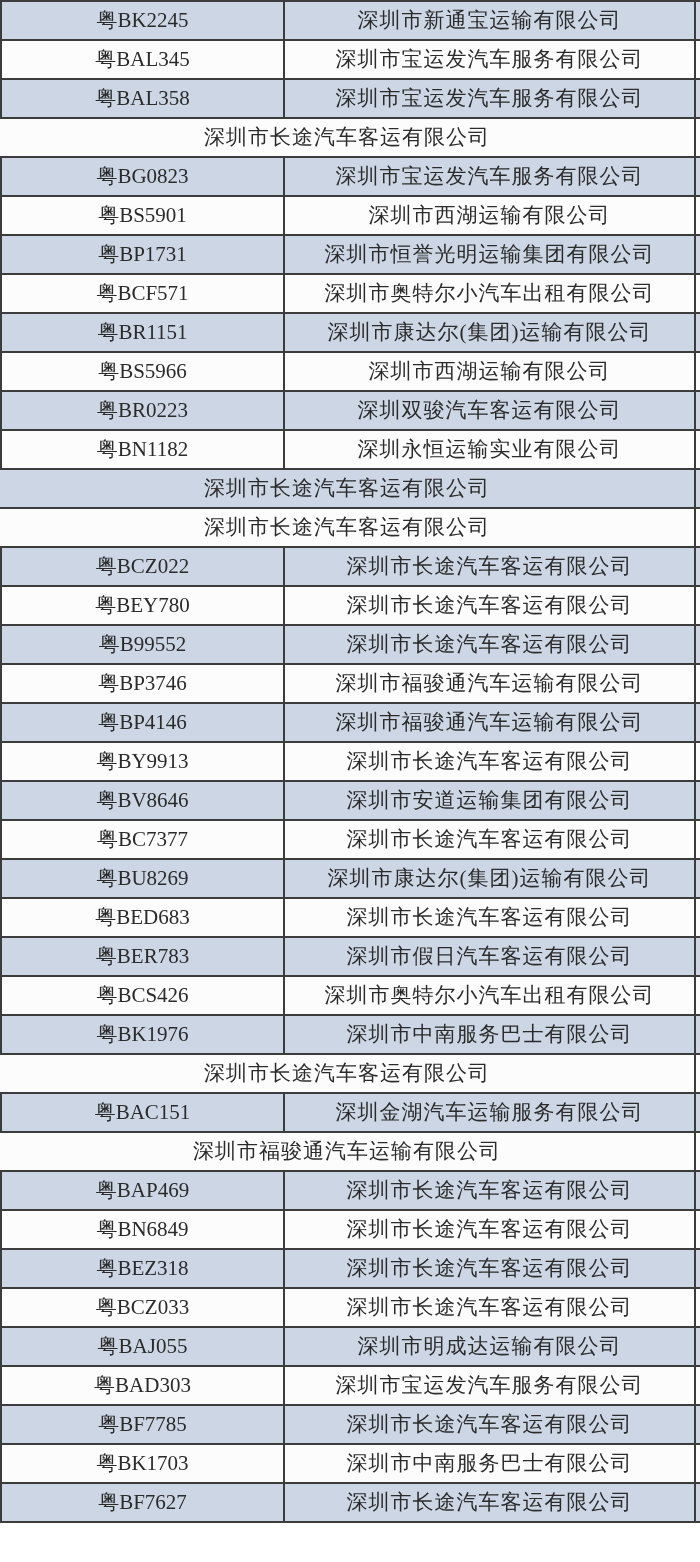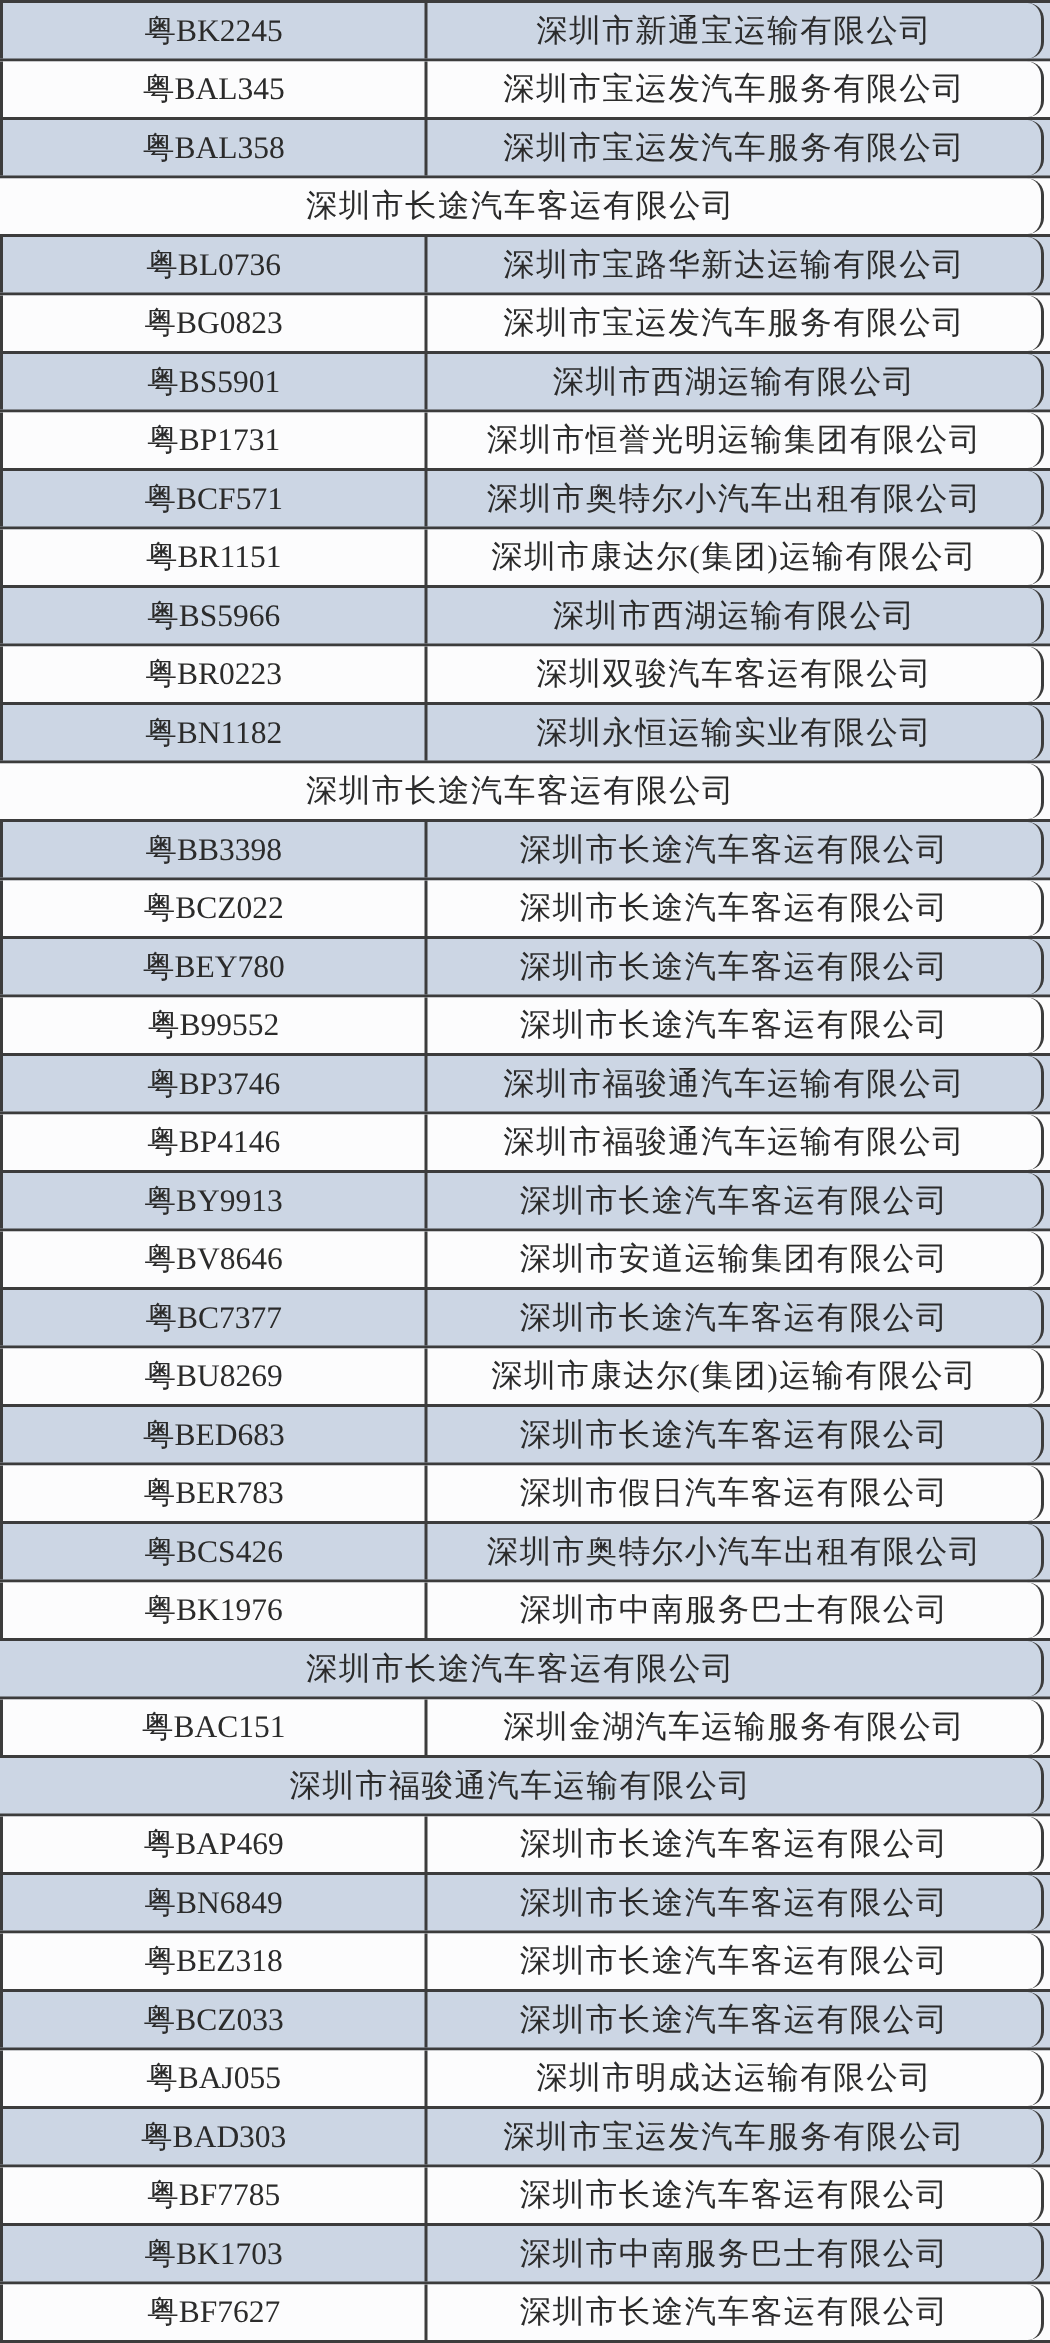--- a/index.html
+++ b/index.html
@@ -38,21 +38,20 @@
   }
   .plate{
     width:285px;flex:0 0 285px;
     border-left:2px solid var(--border);
     border-right:2px solid var(--border);
   }
   .company{
     flex:1 1 auto;
     border-right:2px solid var(--border);
     letter-spacing:1px;
-    border-radius:11px;
   }
   .sliver{width:4px;flex:0 0 4px;}
 </style>
 </head>
 <body>
 
 <div class="table">
     <div class="row">
       <div class="cell plate">粤BK2245</div>
       <div class="cell company">深圳市新通宝运输有限公司</div>
@@ -66,25 +65,20 @@
     <div class="row">
       <div class="cell plate">粤BAL358</div>
       <div class="cell company">深圳市宝运发汽车服务有限公司</div>
       <div class="sliver"></div>
     </div>
     <div class="row">
       <div class="cell company">深圳市长途汽车客运有限公司</div>
       <div class="sliver"></div>
     </div>
     <div class="row">
-      <div class="cell plate">粤BL0736</div>
-      <div class="cell company">深圳市宝路华新达运输有限公司</div>
-      <div class="sliver"></div>
-    </div>
-    <div class="row">
       <div class="cell plate">粤BG0823</div>
       <div class="cell company">深圳市宝运发汽车服务有限公司</div>
       <div class="sliver"></div>
     </div>
     <div class="row">
       <div class="cell plate">粤BS5901</div>
       <div class="cell company">深圳市西湖运输有限公司</div>
       <div class="sliver"></div>
     </div>
     <div class="row">
@@ -115,21 +109,20 @@
     <div class="row">
       <div class="cell plate">粤BN1182</div>
       <div class="cell company">深圳永恒运输实业有限公司</div>
       <div class="sliver"></div>
     </div>
     <div class="row">
       <div class="cell company">深圳市长途汽车客运有限公司</div>
       <div class="sliver"></div>
     </div>
     <div class="row">
-      <div class="cell plate">粤BB3398</div>
       <div class="cell company">深圳市长途汽车客运有限公司</div>
       <div class="sliver"></div>
     </div>
     <div class="row">
       <div class="cell plate">粤BCZ022</div>
       <div class="cell company">深圳市长途汽车客运有限公司</div>
       <div class="sliver"></div>
     </div>
     <div class="row">
       <div class="cell plate">粤BEY780</div>

